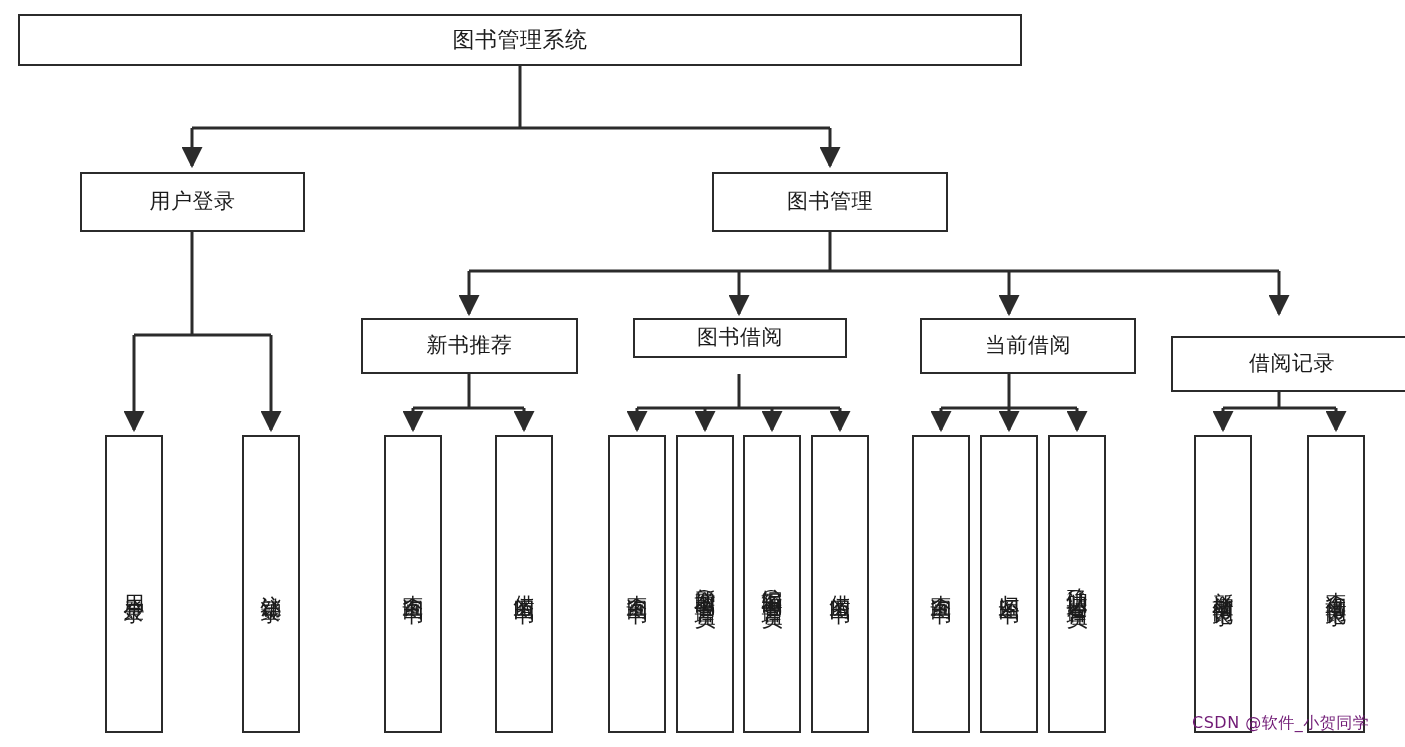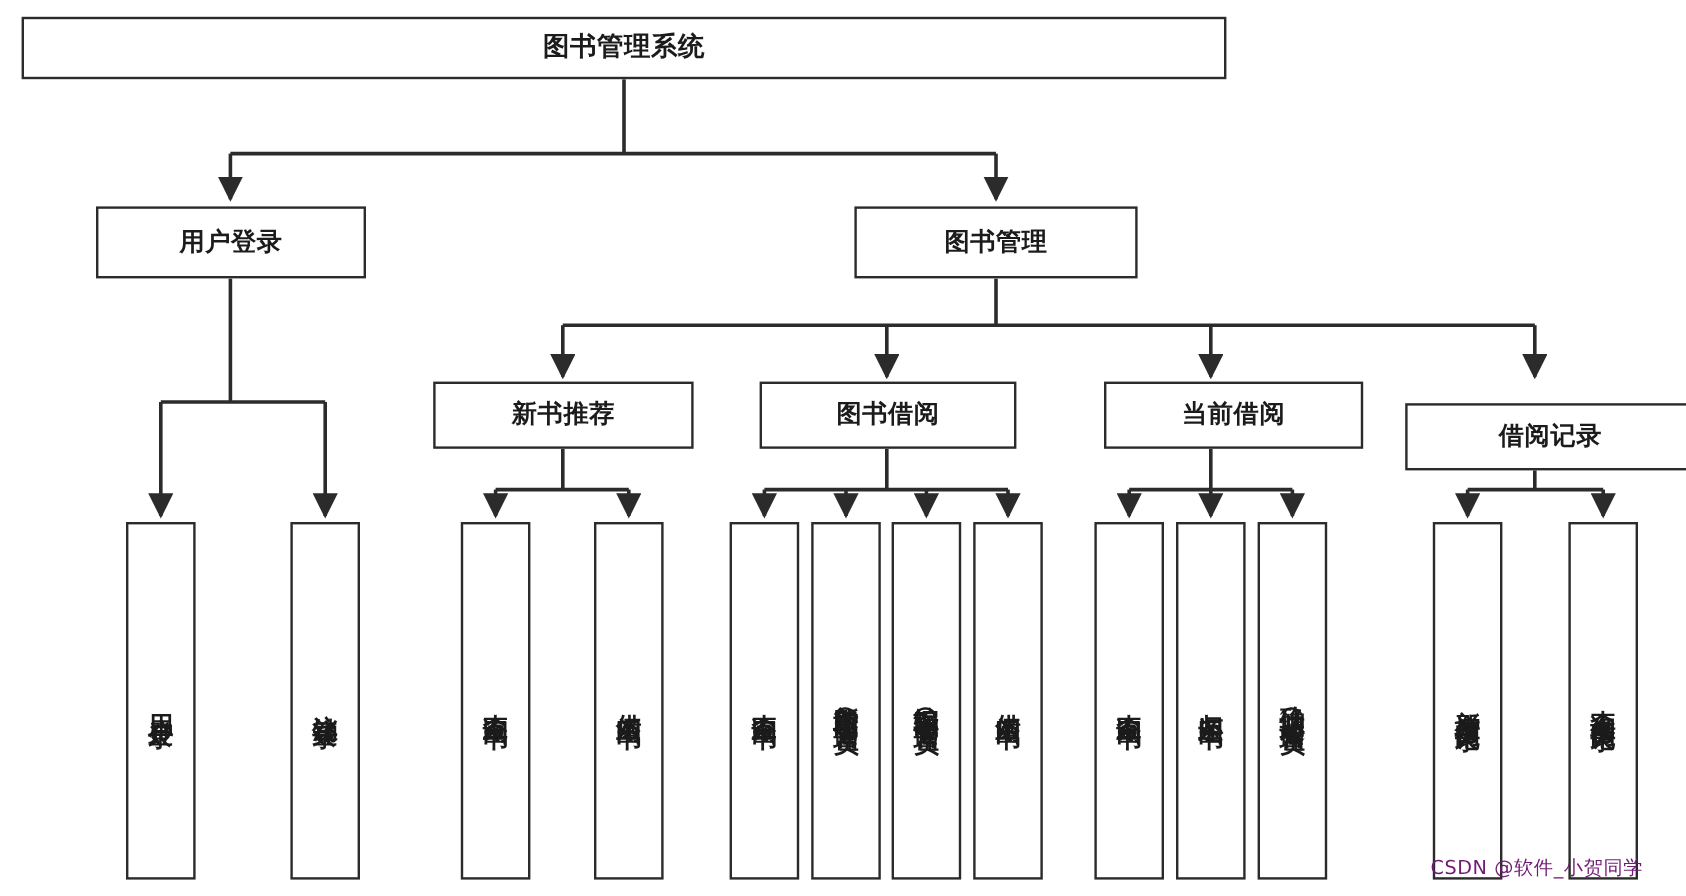--- a/index.html
+++ b/index.html
@@ -32,21 +32,20 @@
     display: flex;
     align-items: center;
     justify-content: center;
     color: #1b1b1b;
   }
   .node .label {
     display: block;
     text-align: center;
     line-height: 1.12;
     white-space: nowrap;
-    font-weight: bold;
   }
   
   .node.horiz .label {
     font-size: 21px;
     letter-spacing: 0.5px;
   }
   .node.root .label {
     font-size: 22px;
   }
   
@@ -136,21 +135,21 @@
   <div class="node horiz" style="left:80px; top:172px; width:225px; height:60px;">
     <span class="label">用户登录</span>
   </div>
   <div class="node horiz" style="left:712px; top:172px; width:236px; height:60px;">
     <span class="label">图书管理</span>
   </div>
 
   <div class="node horiz" style="left:361px; top:318px; width:217px; height:56px;">
     <span class="label">新书推荐</span>
   </div>
-  <div class="node horiz" style="left:633px; top:318px; width:214px; height:56px;">
+  <div class="node horiz" style="left:633px; top:318px; width:214px; height:40px;">
     <span class="label">图书借阅</span>
   </div>
   <div class="node horiz" style="left:901px; top:318px; width:216px; height:56px;margin-left:19px;">
     <span class="label">当前借阅</span>
   </div>
   <div class="node horiz" style="left:1171px; top:336px; width:242px; height:56px;">
     <span class="label">借阅记录</span>
   </div>
 
   <div class="node vert" style="left:105px; top:435px; width:58px; height:298px;">

